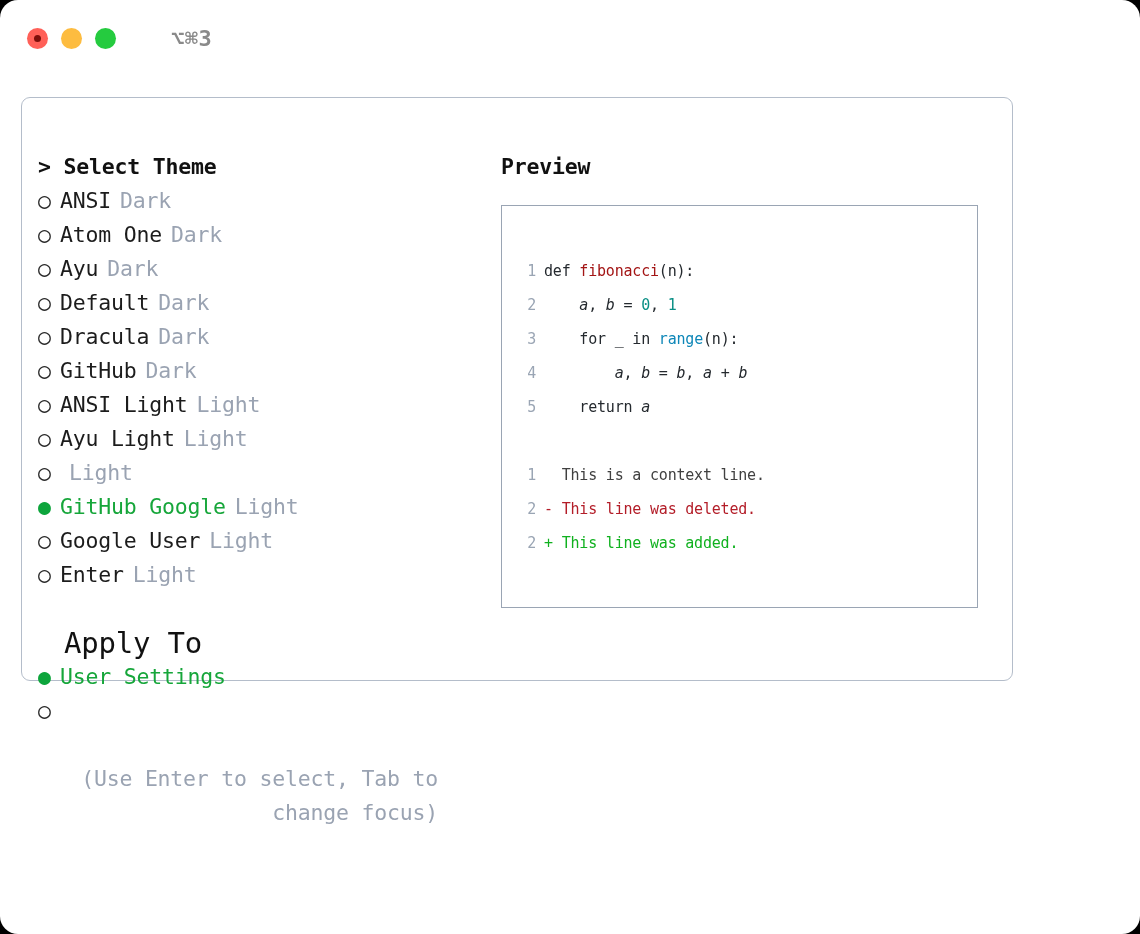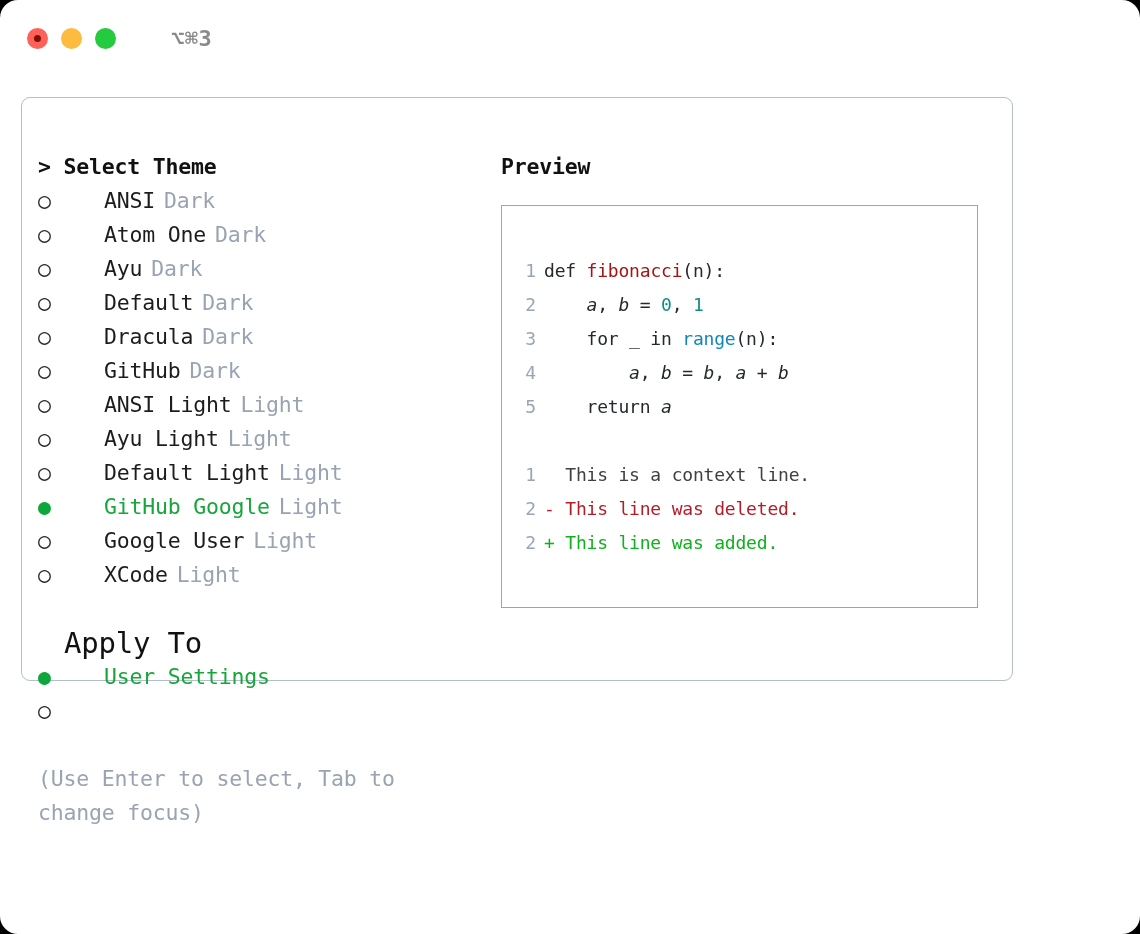--- a/index.html
+++ b/index.html
@@ -126,21 +126,21 @@
   .bullet {
     display: inline-block;
     width: 22px;
     flex: 0 0 22px;
     text-align: left;
     font-size: 21.5px;
     line-height: 34px;
   }
   .bullet-off { color: #2c2c2c; }
   .bullet-on  { color: #0da53c; }
-  .opt-label { color: #1c1c1c; margin-left: 44px; }
+  .opt-label { color: #1c1c1c; }
   .opt-label.selected { color: #16a63a; }
   .opt-variant {
     color: #9aa3b2;
     margin-left: 9px;
   }
 
   .subsection {
     margin-top: 34px;
   }
   .subsection-head {
@@ -152,20 +152,21 @@
     letter-spacing: -0.2px;
   }
 
   .hint {
     margin-top: 34px;
     font-size: 21.5px;
     color: #9aa3b2;
     line-height: 34px;
     width: 400px;
     letter-spacing: -0.2px;
+    text-align: right;
   }
 
   
   .right-col {
     position: absolute;
     left: 479px;
     top: 52px;
     width: 500px;
   }
   .preview-title {
@@ -181,21 +182,21 @@
     height: 403px;
     border: 1.5px solid #9aa5b4;
     box-sizing: border-box;
     background: #ffffff;
     position: relative;
   }
   .code {
     position: absolute;
     left: 10px;
     top: 48px;
-    font-size: 18px;
+    font-size: 15px;
     line-height: 34px;
     white-space: pre;
     letter-spacing: -0.2px;
   }
   .code-line { display: block; white-space: pre; }
   .lineno {
     color: #9aa5b4;
     display: inline-block;
     width: 24px;
     text-align: right;
@@ -234,24 +235,24 @@
 
         <div id="theme-list">
             <div class="opt-row"><span class="bullet bullet-off">○</span><span class="opt-label">ANSI</span><span class="opt-variant">Dark</span></div>
             <div class="opt-row"><span class="bullet bullet-off">○</span><span class="opt-label">Atom One</span><span class="opt-variant">Dark</span></div>
             <div class="opt-row"><span class="bullet bullet-off">○</span><span class="opt-label">Ayu</span><span class="opt-variant">Dark</span></div>
             <div class="opt-row"><span class="bullet bullet-off">○</span><span class="opt-label">Default</span><span class="opt-variant">Dark</span></div>
             <div class="opt-row"><span class="bullet bullet-off">○</span><span class="opt-label">Dracula</span><span class="opt-variant">Dark</span></div>
             <div class="opt-row"><span class="bullet bullet-off">○</span><span class="opt-label">GitHub</span><span class="opt-variant">Dark</span></div>
             <div class="opt-row"><span class="bullet bullet-off">○</span><span class="opt-label">ANSI Light</span><span class="opt-variant">Light</span></div>
             <div class="opt-row"><span class="bullet bullet-off">○</span><span class="opt-label">Ayu Light</span><span class="opt-variant">Light</span></div>
-            <div class="opt-row"><span class="bullet bullet-off">○</span><span class="opt-label">Default Light</span><span class="opt-variant">Light</span></div>
+            <div class="opt-row"><span class="bullet bullet-off">○</span><span class="opt-variant">Light</span></div>
             <div class="opt-row"><span class="bullet bullet-on">●</span><span class="opt-label selected">GitHub Google</span><span class="opt-variant">Light</span></div>
             <div class="opt-row"><span class="bullet bullet-off">○</span><span class="opt-label">Google User</span><span class="opt-variant">Light</span></div>
-            <div class="opt-row"><span class="bullet bullet-off">○</span><span class="opt-label">XCode</span><span class="opt-variant">Light</span></div>
+            <div class="opt-row"><span class="bullet bullet-off">○</span><span class="opt-label">Enter</span><span class="opt-variant">Light</span></div>
           </div>
 
         <div class="subsection">
           <div class="subsection-head">Apply To</div>
           <div id="apply-to-list">
               <div class="opt-row"><span class="bullet bullet-on">●</span><span class="opt-label selected">User Settings</span></div>
               <div class="opt-row"><span class="bullet bullet-off">○</span></div>
             </div>
         </div>
 

